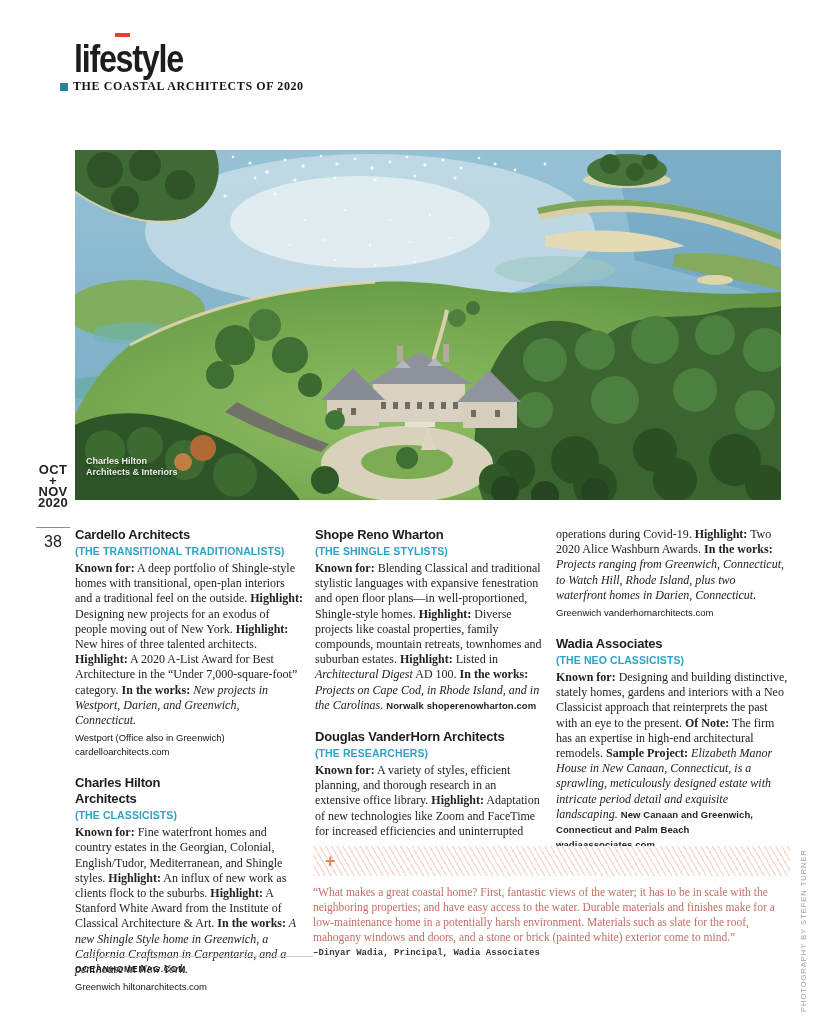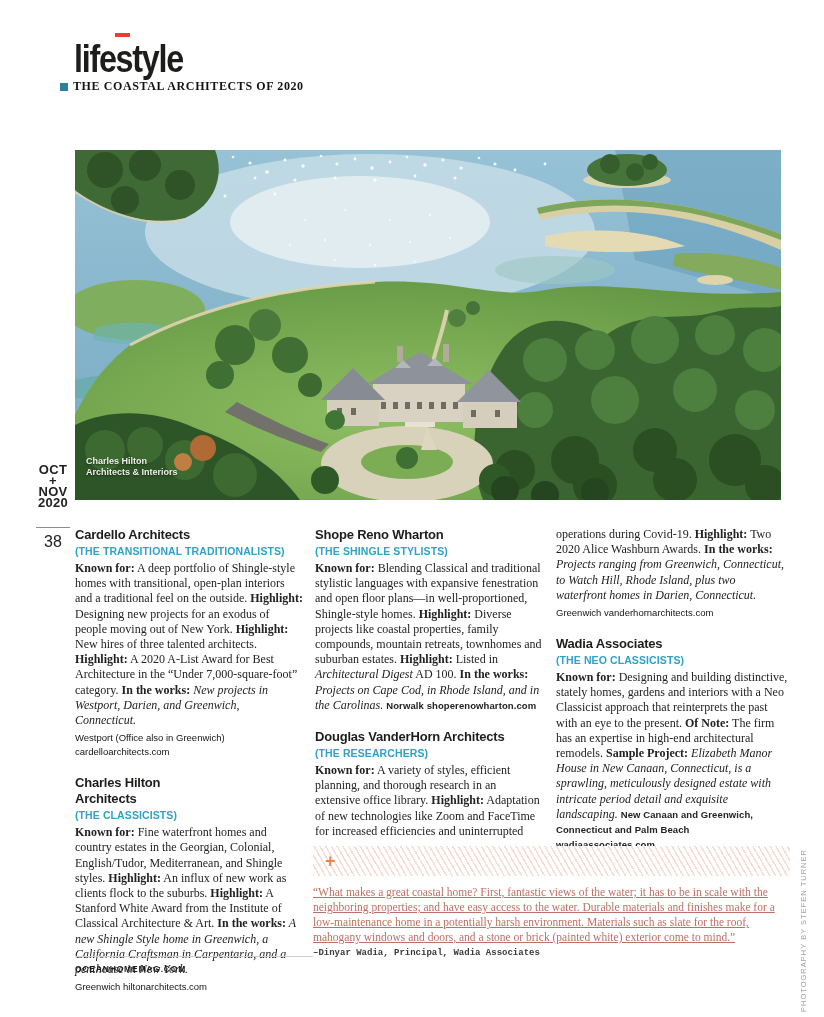--- a/index.html
+++ b/index.html
@@ -43,21 +43,21 @@
   .entry-footer{font-size:9.5px;font-weight:400;line-height:14px;margin-top:3px;color:#141414;}
 
   
   .quote-box{position:absolute;left:313px;top:846px;width:477px;background:#fff;z-index:5;}
   .quote-bar{height:30px;display:flex;align-items:center;
         background:repeating-linear-gradient(60deg,#f6ddd3 0px,#f6ddd3 1.5px,#ffffff 1.5px,#ffffff 5px);}
   .quote-plus{color:#e08a52;font-weight:700;font-size:18px;margin:0 8px 0 12px;line-height:1;}
   .quote-title{font-family:"Liberation Serif",serif;font-weight:700;font-size:17px;
         letter-spacing:-.2px;color:#1f1f1f;}
   .quote-text{margin-top:9px;font-family:"Liberation Serif",serif;font-size:11.5px;
-        line-height:15px;color:#bf6f63;text-decoration:underline;}
+        line-height:15px;color:#bf6f63;}
   .quote-attr{margin-top:3px;font-size:9px;font-weight:700;color:#3a3a3a;font-family:Liberation Mono, monospace;}
 
   
   .footer-rule{position:absolute;left:75px;top:956px;width:706px;height:1px;background:#cfcfcf;}
   .footer-site{position:absolute;left:75px;top:964px;font-size:8.5px;font-weight:700;
         letter-spacing:.8px;color:#1d1d1b;}
 
   
   .vert-credit{position:absolute;left:799px;top:818px;height:194px;
         writing-mode:vertical-rl;transform:rotate(180deg);font-size:7.5px;

